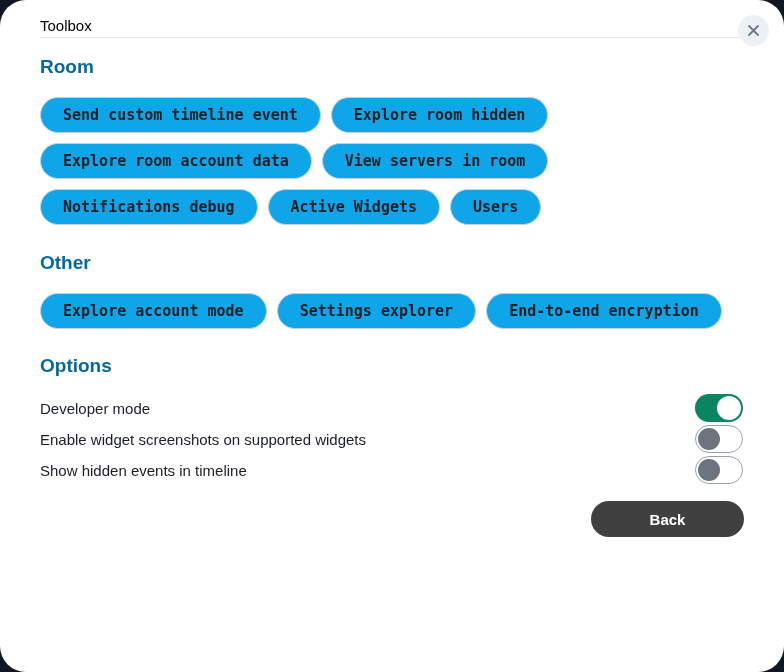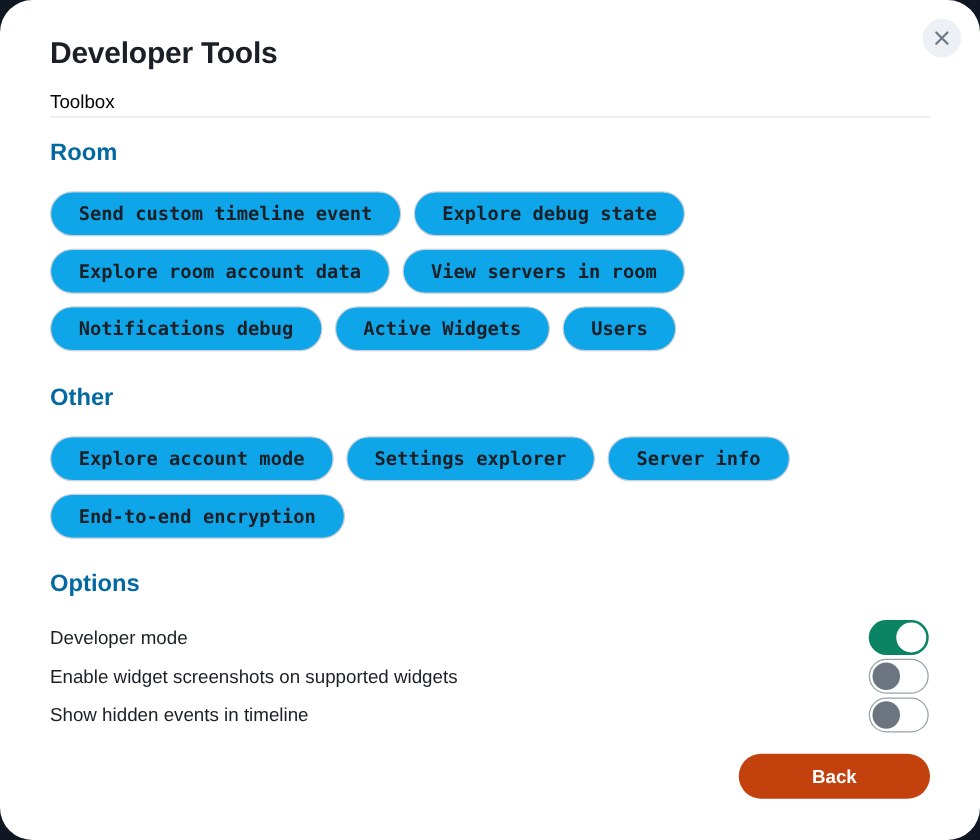--- a/index.html
+++ b/index.html
@@ -133,21 +133,21 @@
   }
   .footer {
     margin-top: 17px;
     display: flex;
     justify-content: flex-end;
   }
   .back-btn {
     min-width: 153px;
     height: 36px;
     border-radius: 18px;
-    background: #c2410c;
+    background: #404040;
     border: none;
     color: #ffffff;
     font-family: "Liberation Sans", sans-serif;
     font-size: 15px;
     font-weight: bold;
     cursor: pointer;
     display: flex;
     align-items: center;
     justify-content: center;
   }
@@ -159,39 +159,37 @@
   <div class="dialog">
 
     <button class="close-btn">
       <span style="display:flex">
         <svg width="13" height="13" viewBox="0 0 13 13">
           <path d="M2 2 L11 11 M11 2 L2 11" stroke="#6F7A88" stroke-width="1.8" stroke-linecap="round" fill="none"></path>
         </svg>
       </span>
     </button>
 
-    <h1 class="dialog-title">Developer Tools</h1>
     <div class="dialog-subtitle">Toolbox</div>
 
     <h2 class="section-heading heading-room">Room</h2>
     <div class="pill-row">
       <button class="pill-btn">Send custom timeline event</button>
-      <button class="pill-btn">Explore debug state</button>
+      <button class="pill-btn">Explore room hidden</button>
       <button class="pill-btn">Explore room account data</button>
       <button class="pill-btn">View servers in room</button>
       <button class="pill-btn">Notifications debug</button>
       <button class="pill-btn">Active Widgets</button>
       <button class="pill-btn">Users</button>
     </div>
 
     <h2 class="section-heading heading-other">Other</h2>
     <div class="pill-row">
       <button class="pill-btn">Explore account mode</button>
       <button class="pill-btn">Settings explorer</button>
-      <button class="pill-btn">Server info</button>
       <button class="pill-btn">End-to-end encryption</button>
     </div>
 
     <h2 class="section-heading heading-options">Options</h2>
     <div class="options-list">
       <div class="option-row">
         <span class="option-label">Developer mode</span>
         <div class="toggle on">
             <div class="knob"></div>
           </div>

